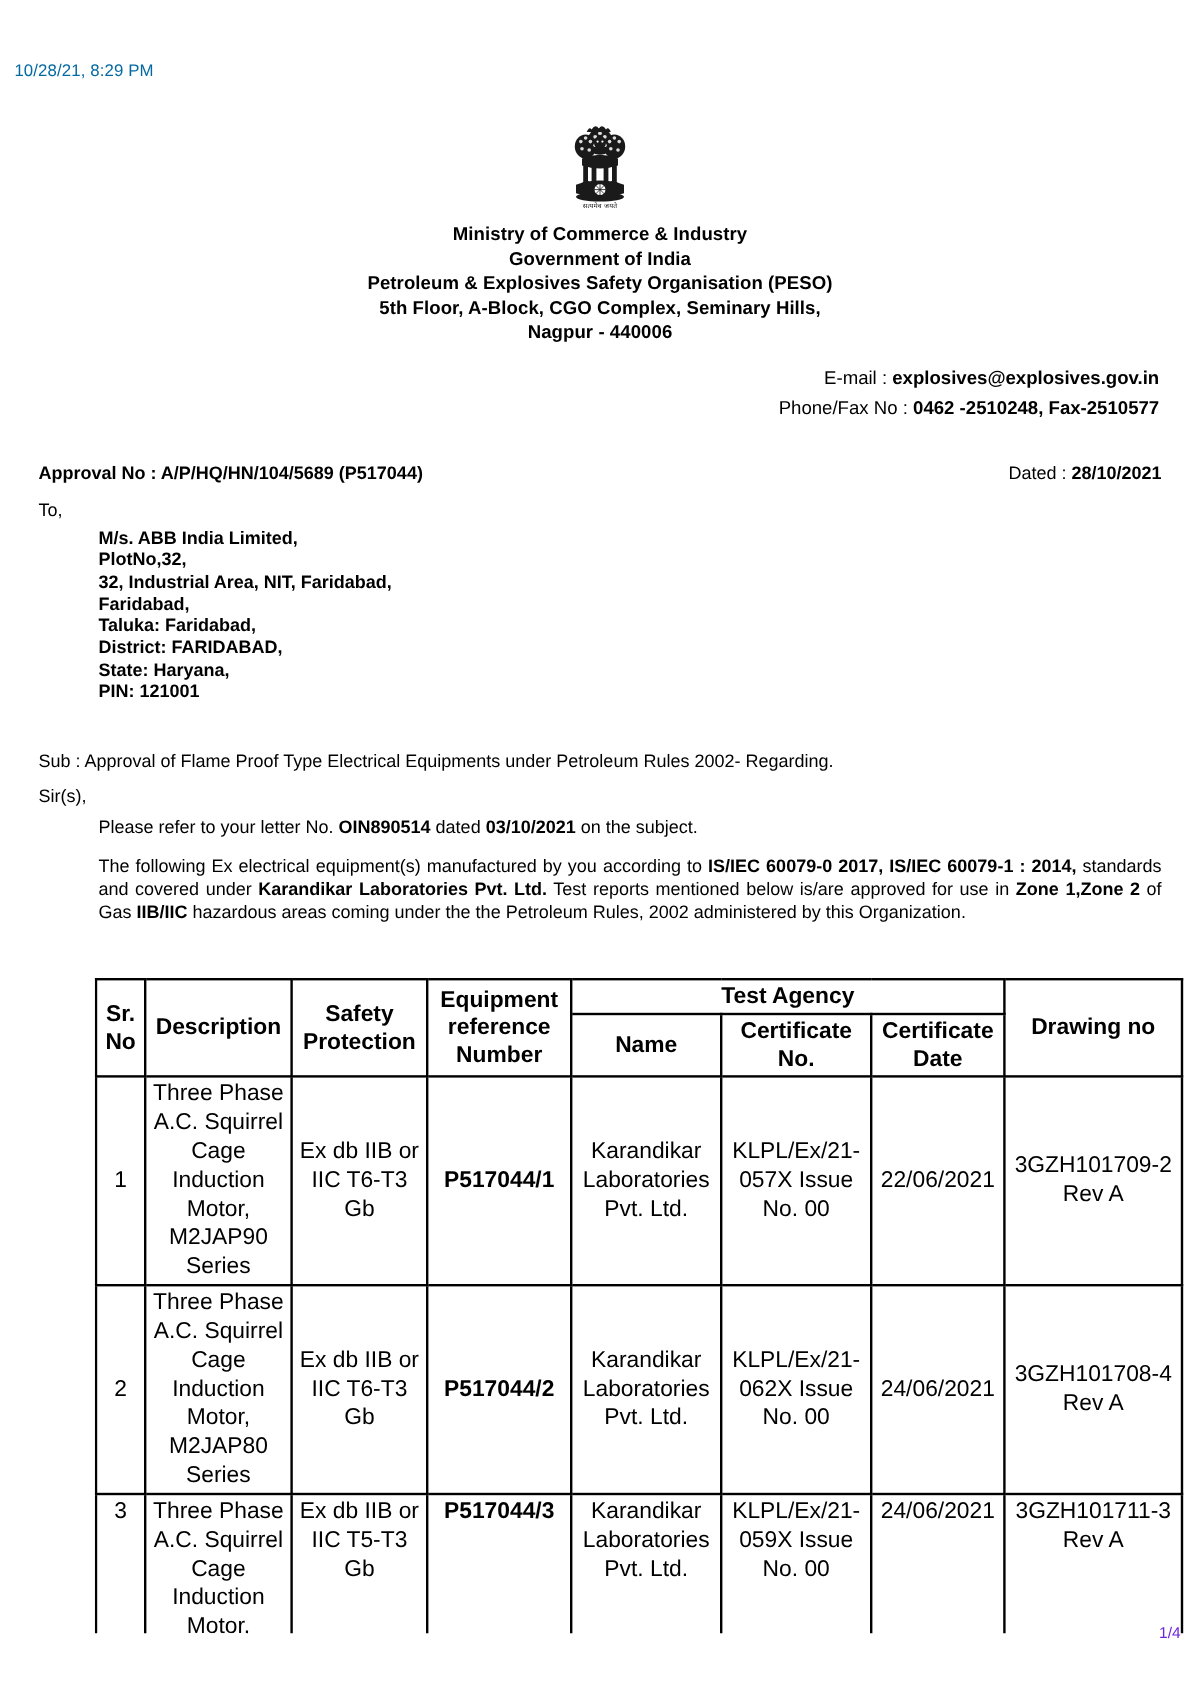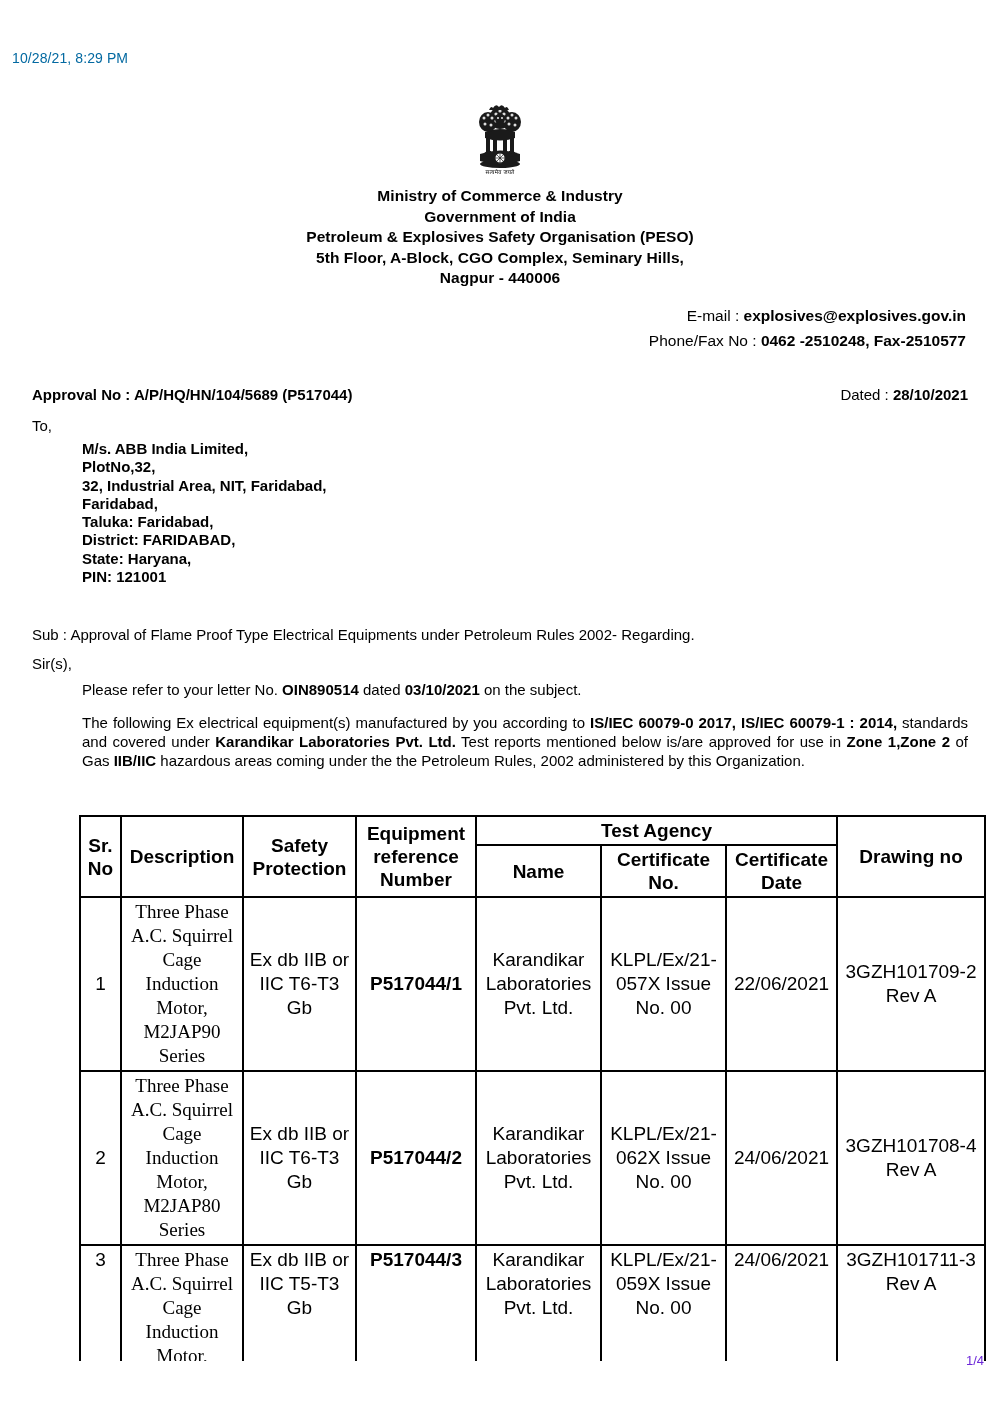--- a/index.html
+++ b/index.html
@@ -174,21 +174,20 @@
     line-height: 24px;
   }
   table.approval-table th {
     font-weight: bold;
     font-size: 19px;
     line-height: 23px;
   }
   td.desc-cell {
     text-align: left;
     padding-left: 6px;
-    font-family: Liberation Serif, serif;
   }
   td.sr-cell { font-size: 19px; }
   td.eqref-cell { font-weight: bold; }
 
   
   .tbl-clip {
     position: absolute;
     left: 79px;
     top: 800px;
     width: 909px;

